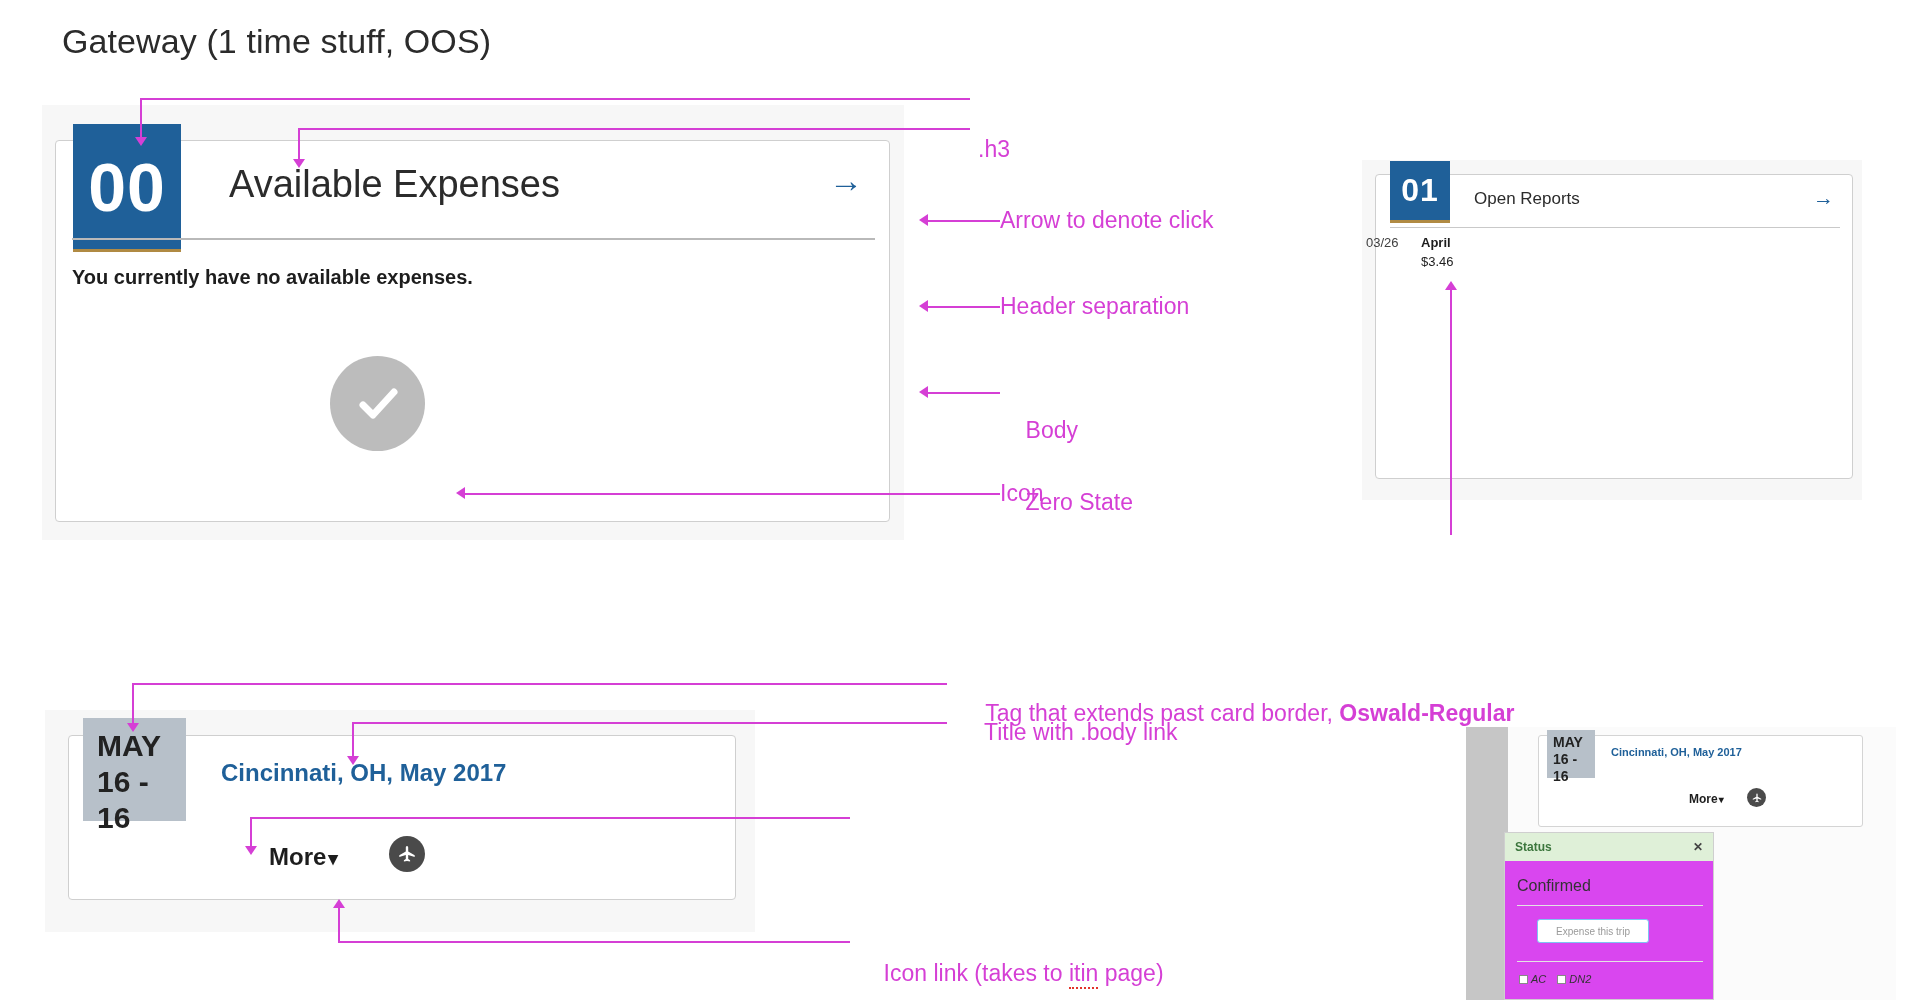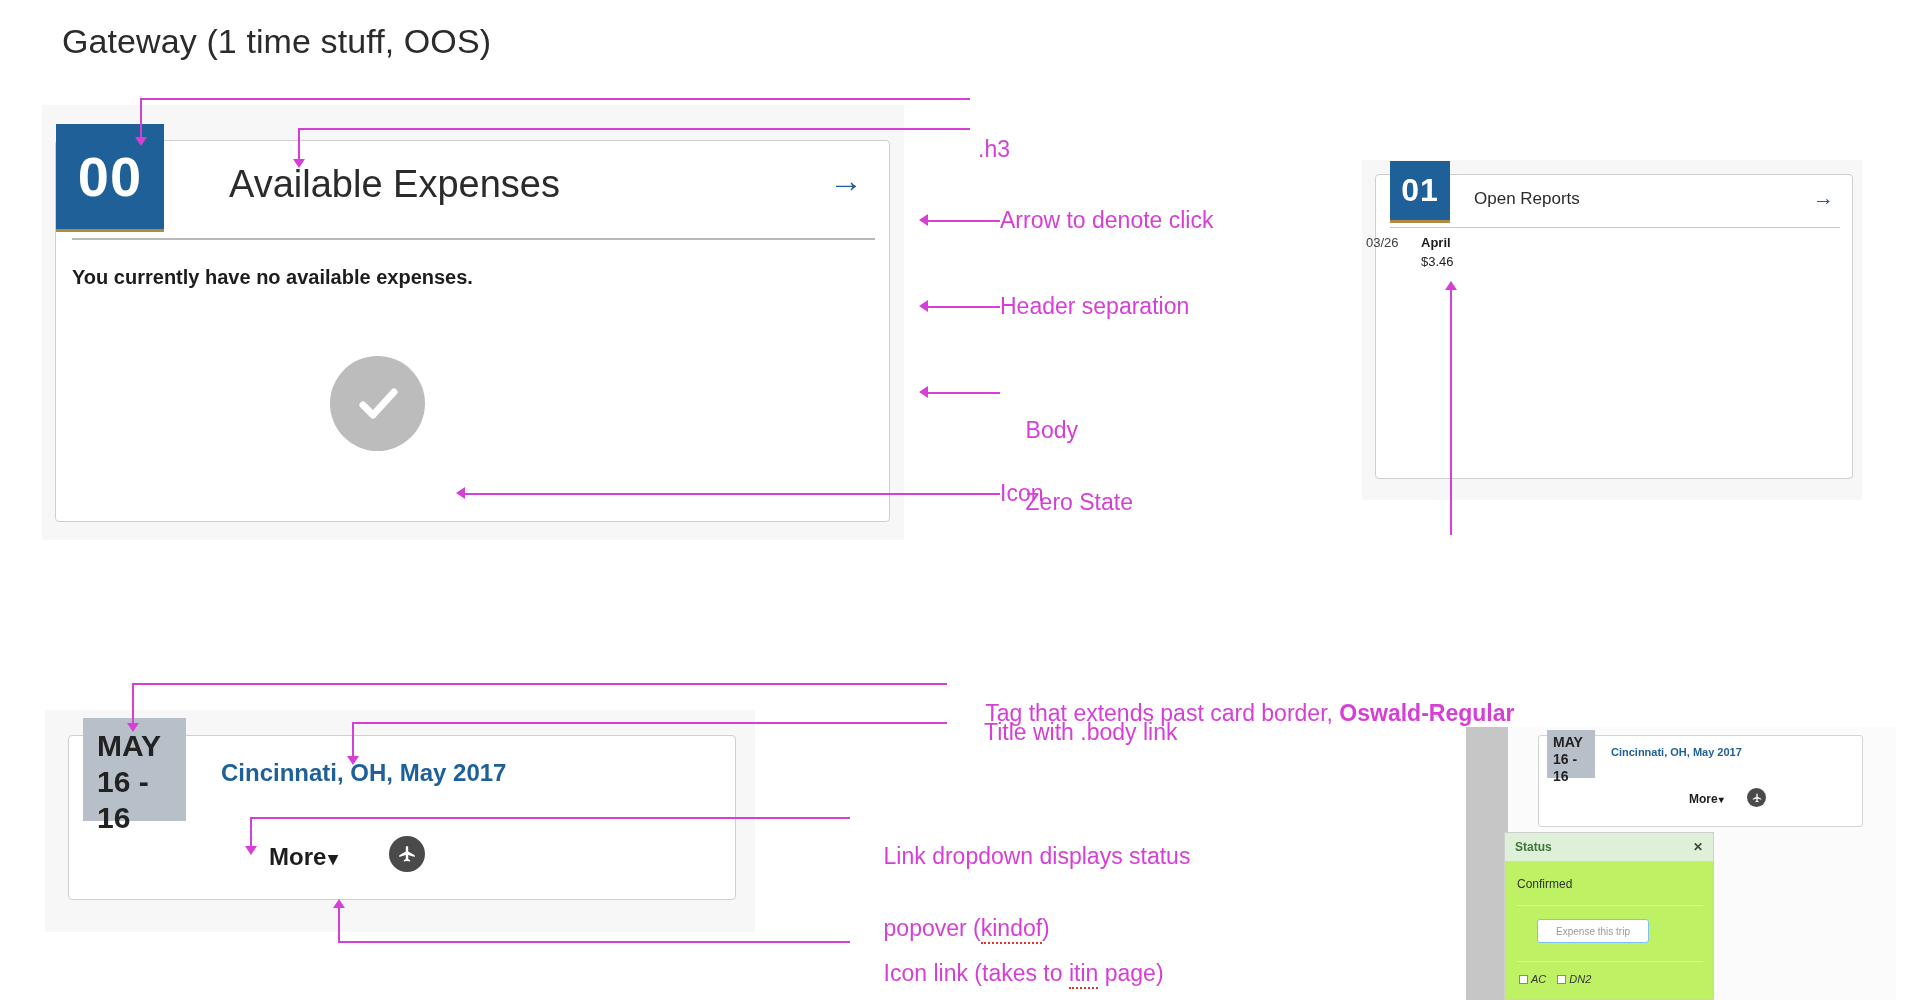--- a/index.html
+++ b/index.html
@@ -84,21 +84,21 @@
   
   .mini { position:absolute; background:#fff; }
   .mini-gutter { position:absolute; background:#c6c6c6; }
   .mini-card { position:absolute; background:#fff; border:1px solid #d4d4d4; border-radius:3px; }
   .mini-maytag { position:absolute; background:#b7c0c9; color:#222;
     font-family:"Liberation Sans Narrow","Liberation Sans", sans-serif; font-weight:700; }
   .mini-title { position:absolute; color:#1f6099; font-weight:700; }
   .mini-more  { position:absolute; color:#1d1d1d; font-weight:700; }
   .mini-plane { position:absolute; border-radius:50%; background:#4a4a4a; color:#fff;
     display:flex; align-items:center; justify-content:center; }
-  .pop { position:absolute; background:#bef264; border:1px solid #cfcfcf; }
+  .pop { position:absolute; background:#d946ef; border:1px solid #cfcfcf; }
   .pop-head { position:absolute; background:#dff0d8; width:100%; display:flex;
               align-items:center; justify-content:space-between; }
   .pop-head-title { color:#3c763d; font-weight:700; }
   .pop-close { color:#444; font-weight:700; cursor:pointer; }
   .pop-row { position:absolute; color:#333; }
   .pop-divider { position:absolute; background:#e3e3e3; height:1px; }
   .pop-btn { position:absolute; border:1px solid #7ec2f3; border-radius:3px;
              background:#fff; color:#9a9a9a; display:flex; align-items:center;
              justify-content:center; }
   .pop-chk { position:absolute; color:#333;font-style:italic; }
@@ -109,21 +109,21 @@
 <body>
 
 <div id="stage">
 
   <div class="page-title">Gateway (1 time stuff, OOS)</div>
 
   <div class="shell" style="left:42px; top:105px; width:862px; height:435px;"></div>
 
   <div class="card" style="left:55px; top:140px; width:835px; height:382px;">
 
-    <div class="numtag" style="left:0; top:-17px; width:108px; height:108px; font-size:56px;">
+    <div class="numtag" style="left:17px; top:-17px; width:108px; height:128px; font-size:68px;">
       <span>00</span>
     </div>
 
     <div class="h3" style="position:absolute; left:173px; top:22px; font-size:38px;">Available Expenses</div>
 
     <div class="arrow-link" style="right:26px; top:22px; font-size:34px;">→</div>
 
     <div class="hsep" style="left:16px; top:97px; width:803px;"></div>
 
     <div class="bodytext" style="left:16px; top:125px; font-size:20px;">You currently have no available expenses.</div>
@@ -219,24 +219,20 @@
   </div>
 
   <div class="ln h" style="left:352px; top:722px; width:595px;"></div>
   <div class="ln v" style="left:352px; top:722px; height:35px;"></div>
   <div class="ah down" style="left:347px; top:756px;"></div>
   <div class="anno" style="left:960px; top:716px;margin-left:24px;">Title with .body link</div>
 
   <div class="ln h" style="left:250px; top:817px; width:600px;"></div>
   <div class="ln v" style="left:250px; top:817px; height:30px;"></div>
   <div class="ah down" style="left:245px; top:846px;"></div>
-  <div class="anno" style="left:858px; top:802px; line-height:36px;">
-    <span>Link dropdown displays status</span><br>
-    <span>popover (</span><span class="dotted">kindof</span><span>)</span>
-  </div>
 
   <div class="ln v" style="left:338px; top:908px; height:35px;"></div>
   <div class="ah up" style="left:333px; top:899px;"></div>
   <div class="ln h" style="left:338px; top:941px; width:512px;"></div>
   <div class="anno" style="left:858px; top:925px;">
     <span>Icon link (takes to </span><span class="dotted">itin</span><span> page)</span>
   </div>
 
   <div class="mini" style="left:1466px; top:727px; width:430px; height:273px; background:#fbfbfb;">
 
@@ -257,21 +253,21 @@
         </svg>
       </div>
     </div>
 
     <div class="pop" style="left:38px; top:105px; width:210px; height:168px;">
       <div class="pop-head" style="left:0; top:0; height:28px; padding:0 10px;">
         <span class="pop-head-title" style="font-size:12px;">Status</span>
         <span class="pop-close" style="font-size:12px;">✕</span>
       </div>
 
-      <div class="pop-row" style="left:12px; top:44px; font-size:12px;">Confirmed</div>
+      <div class="pop-row" style="left:12px; top:44px; font-size:16px;">Confirmed</div>
 
       <div class="pop-divider" style="left:12px; top:72px; width:186px;"></div>
 
       <div class="pop-btn" style="left:32px; top:86px; width:112px; height:24px; font-size:10px;">
         <span>Expense this trip</span>
       </div>
 
       <div class="pop-divider" style="left:12px; top:128px; width:186px;"></div>
 
       <div class="pop-chk" style="left:14px; top:140px; font-size:11px;">

